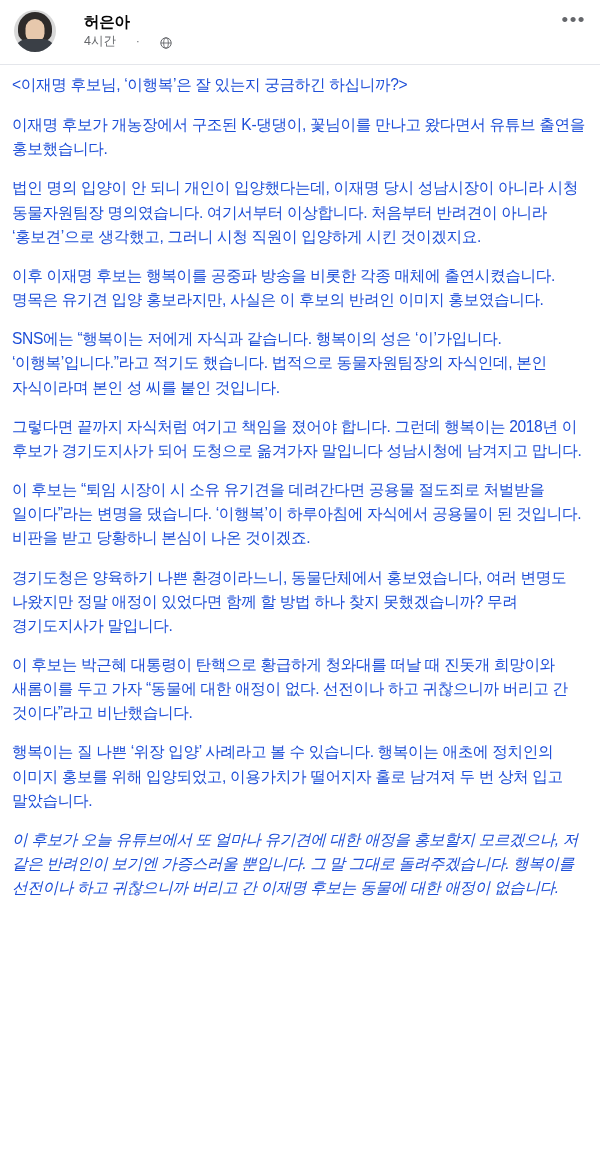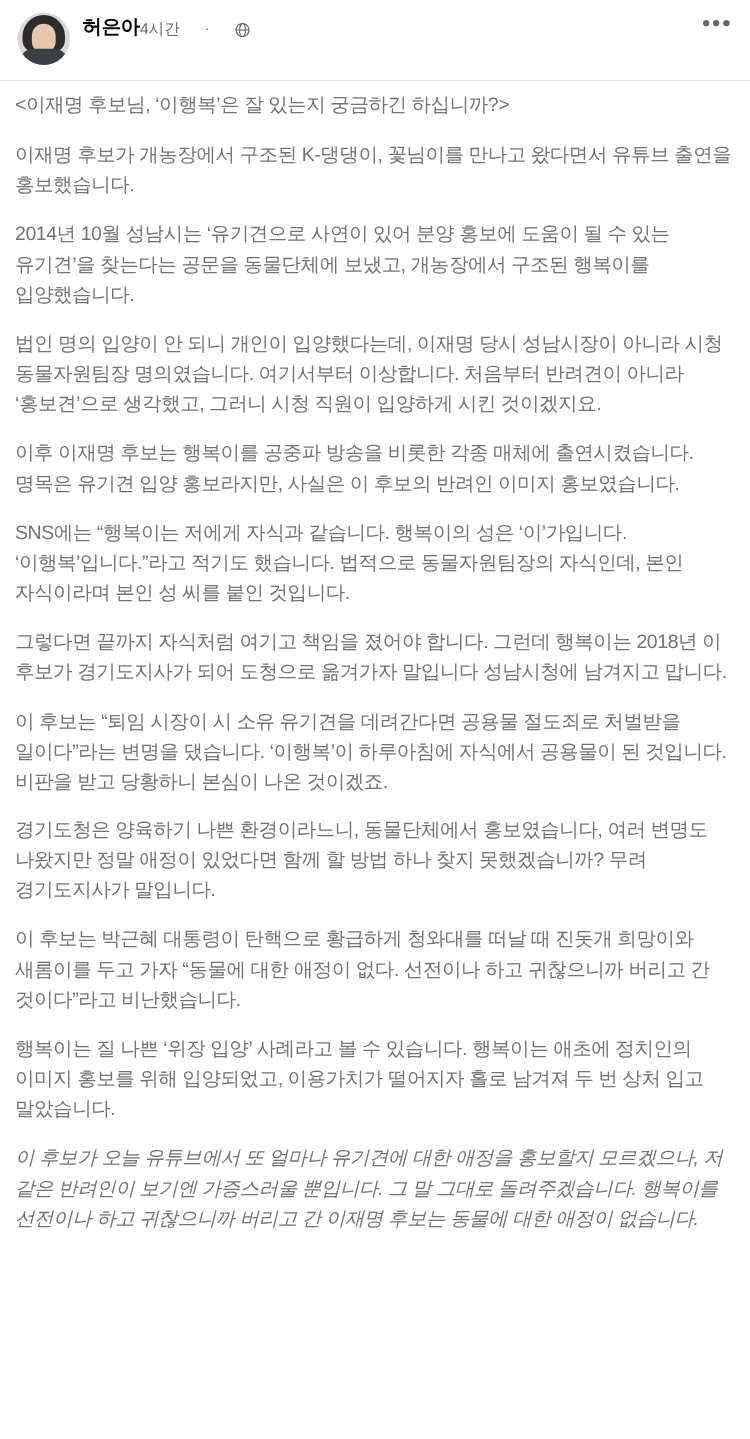--- a/index.html
+++ b/index.html
@@ -64,23 +64,23 @@
     background: #3a3f46;
     border-radius: 12px 12px 0 0;
   }
   .avatar .bg {
     position: absolute;
     inset: 0;
     background: linear-gradient(160deg,#cfd2d6 0%, #b9bdc2 100%);
     z-index: -1;
   }
   .header-text {
-    margin-left: 10px;
+    margin-left: 28px;
     display: flex;
-    flex-direction: row;
+    flex-direction: column;
     justify-content: center;
     padding-top: 2px;
   }
   .author-name {
     font-size: 15.5px;
     font-weight: bold;
     color: #050505;
     line-height: 19px;
     letter-spacing: -0.2px;
   }
@@ -119,21 +119,21 @@
     height: 1px;
     background: #e4e6eb;
     margin: 6px 0 0 0;
   }
   .post-body {
     padding: 8px 12px 12px 12px;
   }
   .para {
     font-size: 15.6px;
     line-height: 1.55;
-    color: #737373;
+    color: #1d4ed8;
     margin: 0 0 15px 0;
     letter-spacing: -0.35px;
     word-break: keep-all;
   }
   .para:last-child {
     margin-bottom: 0;
     font-style: italic;
   }
   .para.title {
     margin-bottom: 16px;
@@ -169,21 +169,20 @@
     </div>
 
     <div class="menu-button">•••</div>
   </div>
 
   <div class="divider"></div>
 
   <div class="post-body">
     <p class="para title">&lt;이재명 후보님, ‘이행복’은 잘 있는지 궁금하긴 하십니까?&gt;</p>
     <p class="para">이재명 후보가 개농장에서 구조된 K-댕댕이, 꽃님이를 만나고 왔다면서 유튜브 출연을 홍보했습니다.</p>
-    <p class="para">2014년 10월 성남시는 ‘유기견으로 사연이 있어 분양 홍보에 도움이 될 수 있는 유기견’을 찾는다는 공문을 동물단체에 보냈고, 개농장에서 구조된 행복이를 입양했습니다.</p>
     <p class="para">법인 명의 입양이 안 되니 개인이 입양했다는데, 이재명 당시 성남시장이 아니라 시청 동물자원팀장 명의였습니다. 여기서부터 이상합니다. 처음부터 반려견이 아니라 ‘홍보견’으로 생각했고, 그러니 시청 직원이 입양하게 시킨 것이겠지요.</p>
     <p class="para">이후 이재명 후보는 행복이를 공중파 방송을 비롯한 각종 매체에 출연시켰습니다. 명목은 유기견 입양 홍보라지만, 사실은 이 후보의 반려인 이미지 홍보였습니다.</p>
     <p class="para">SNS에는 “행복이는 저에게 자식과 같습니다. 행복이의 성은 ‘이’가입니다. ‘이행복’입니다.”라고 적기도 했습니다. 법적으로 동물자원팀장의 자식인데, 본인 자식이라며 본인 성 씨를 붙인 것입니다.</p>
     <p class="para">그렇다면 끝까지 자식처럼 여기고 책임을 졌어야 합니다. 그런데 행복이는 2018년 이 후보가 경기도지사가 되어 도청으로 옮겨가자 말입니다 성남시청에 남겨지고 맙니다.</p>
     <p class="para">이 후보는 “퇴임 시장이 시 소유 유기견을 데려간다면 공용물 절도죄로 처벌받을 일이다”라는 변명을 댔습니다. ‘이행복’이 하루아침에 자식에서 공용물이 된 것입니다. 비판을 받고 당황하니 본심이 나온 것이겠죠.</p>
     <p class="para">경기도청은 양육하기 나쁜 환경이라느니, 동물단체에서 홍보였습니다, 여러 변명도 나왔지만 정말 애정이 있었다면 함께 할 방법 하나 찾지 못했겠습니까? 무려 경기도지사가 말입니다.</p>
     <p class="para">이 후보는 박근혜 대통령이 탄핵으로 황급하게 청와대를 떠날 때 진돗개 희망이와 새롬이를 두고 가자 “동물에 대한 애정이 없다. 선전이나 하고 귀찮으니까 버리고 간 것이다”라고 비난했습니다.</p>
     <p class="para">행복이는 질 나쁜 ‘위장 입양’ 사례라고 볼 수 있습니다. 행복이는 애초에 정치인의 이미지 홍보를 위해 입양되었고, 이용가치가 떨어지자 홀로 남겨져 두 번 상처 입고 말았습니다.</p>
     <p class="para">이 후보가 오늘 유튜브에서 또 얼마나 유기견에 대한 애정을 홍보할지 모르겠으나, 저 같은 반려인이 보기엔 가증스러울 뿐입니다. 그 말 그대로 돌려주겠습니다. 행복이를 선전이나 하고 귀찮으니까 버리고 간 이재명 후보는 동물에 대한 애정이 없습니다.</p>
   </div>

